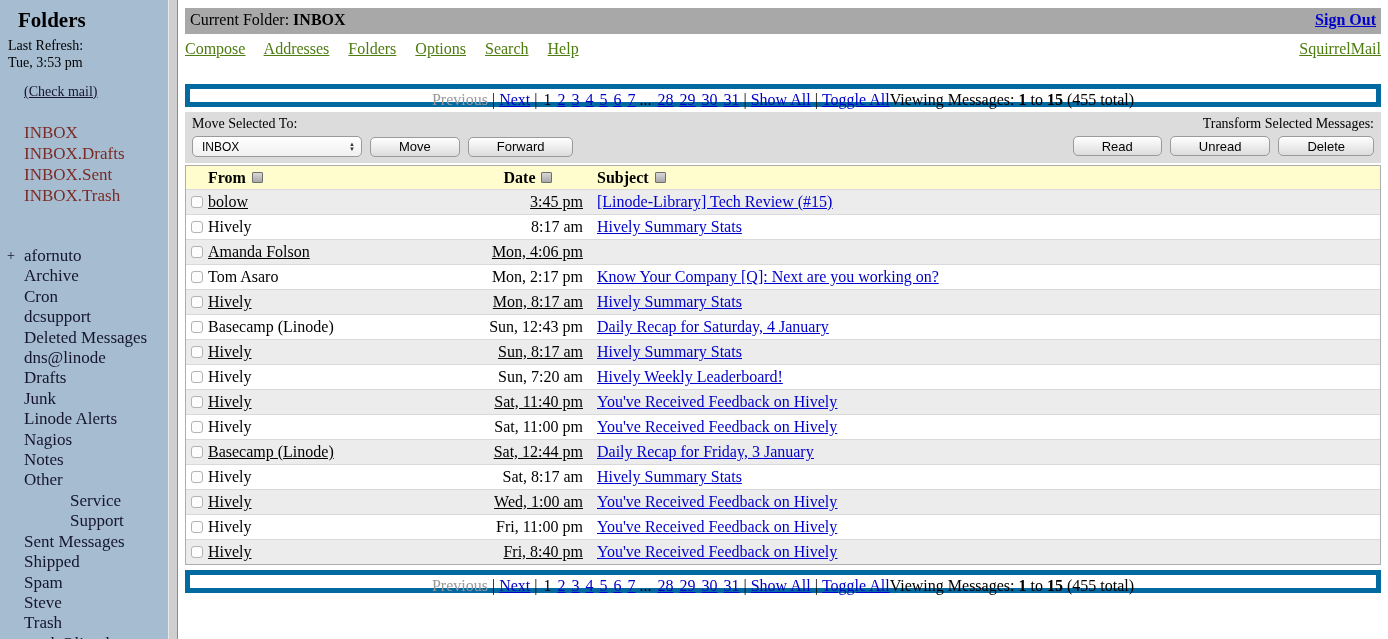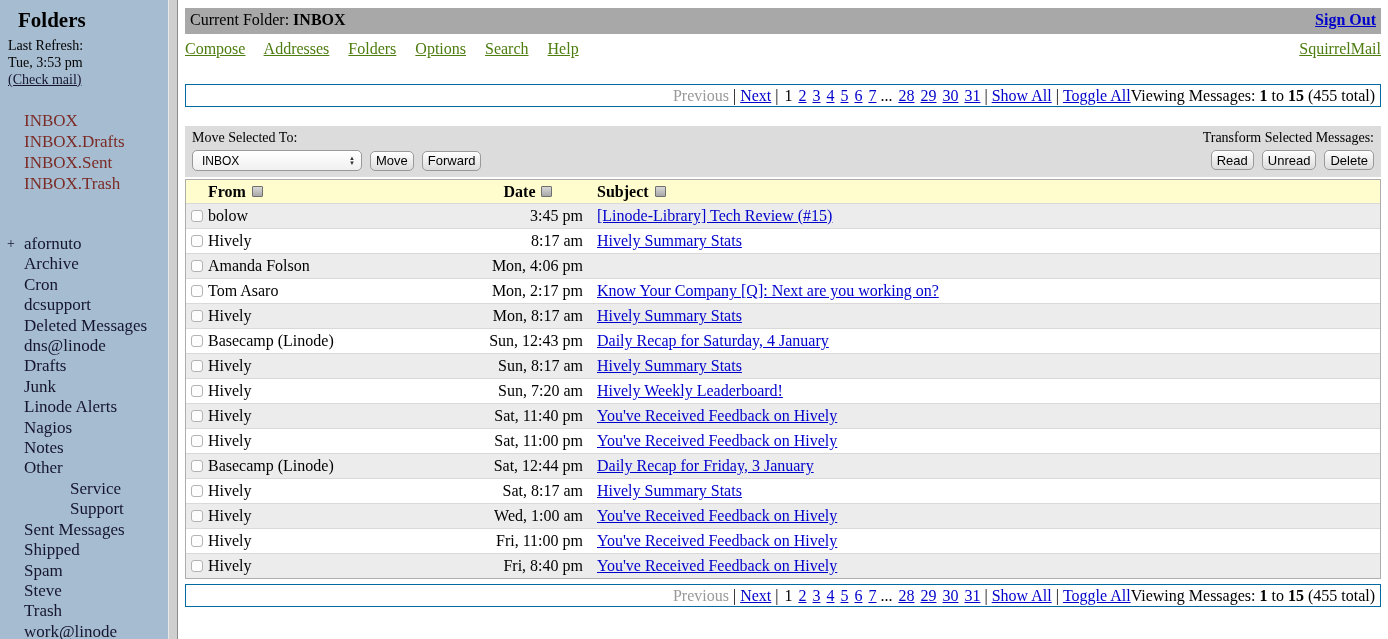--- a/index.html
+++ b/index.html
@@ -4,21 +4,21 @@
 <style>
   * { margin:0; padding:0; box-sizing:border-box; }
   html,body { width:1388px; height:639px; overflow:hidden; background:#fff;
               font-family:"Liberation Serif", serif; font-size:16px; color:#000; }
   .layout { display:flex; width:1388px; height:639px; }
 
   
   .sidebar { flex:0 0 168px; background:#a6bcd0; padding:8px 0 0 0; overflow:hidden; }
   .sidebar-title { font-size:21px; font-weight:bold; padding-left:18px; margin-bottom:4px; }
   .refresh-line { font-size:14px; padding-left:8px; line-height:17px; }
-  .check-mail { font-size:14px; padding-left:8px; margin-top:1px; }
+  .check-mail { font-size:14px; padding-left:24px; margin-top:13px; }
   .check-mail a { color:#15152e; text-decoration:underline; }
   .special-folders { margin-top:22px; }
   .special-folder { padding-left:24px; line-height:21px; }
   .special-folder a { color:#7b2b26; font-size:17px; text-decoration:none; }
   .folder-list { margin-top:40px; }
   .folder-item { position:relative; padding-left:24px; line-height:20.4px; white-space:nowrap; }
   .folder-item.indent { padding-left:70px; }
   .folder-prefix { position:absolute; left:7px; top:0; font-size:14px; color:#15152e; cursor:pointer; }
   .folder-link { color:#15152e; font-size:17px; text-decoration:none; }
 
@@ -30,51 +30,51 @@
 
   .titlebar { background:#a8a8a8; height:26px; line-height:23px; padding:0 5px;
               display:flex; justify-content:space-between; }
   .titlebar b { font-weight:bold; }
   .signout-link { color:#0000cc; font-weight:bold; text-decoration:underline; }
 
   .menubar { margin-top:3px; height:24px; line-height:24px; display:flex; justify-content:space-between; }
   .menubar a { color:#4d7c0f; text-decoration:underline; }
   .menu-left a { margin-right:15px; }
 
-  .pager-bar { margin-top:23px; border:1px solid #0369a1; background:#fff; height:23px;
-               line-height:21px; padding:0 5px; display:flex; justify-content:flex-end; }
+  .pager-bar { margin-top:23px; border:5px solid #0369a1; background:#fff; height:23px;
+               line-height:21px; padding:0 5px; display:flex; justify-content:center; }
   .pager-bar.bottom { margin-top:5px; }
   .pager-prev { color:#999; }
   .pager-bar a { color:#0000cc; text-decoration:underline; }
   .pager-sep { color:#000; margin:0 4px; }
   .page-current { margin-left:2px; }
   .page-link { margin-left:6px; }
   .pages-ellipsis { margin-left:4px; }
   .viewing b { font-weight:bold; }
 
-  .toolbar { margin-top:19px; background:#dcdcdc; padding:3px 7px 6px 7px; display:flex;
+  .toolbar { margin-top:5px; background:#dcdcdc; padding:3px 7px 6px 7px; display:flex;
              justify-content:space-between; align-items:flex-start; }
   .tb-label { font-size:14px; line-height:18px; }
   .tb-right { text-align:right; }
   .tb-controls { margin-top:3px; display:flex; align-items:center; gap:8px; }
   .tb-right .tb-controls { justify-content:flex-end; }
   .mac-select { width:170px; height:21px; background:linear-gradient(#ffffff,#f0f0f0);
                 border:1px solid #9a9a9a; border-radius:5px; display:flex; align-items:center;
                 justify-content:space-between; padding:0 6px 0 9px; cursor:pointer;
                 font-family:"Liberation Sans", sans-serif; font-size:12px; }
   .select-arrows { display:flex; flex-direction:column; line-height:5px; font-size:6px; color:#333; }
   .mac-btn { height:20px; background:linear-gradient(#ffffff,#dcdcdc); border:1px solid #9a9a9a;
-             border-radius:5px; padding:0 5px; font-family:"Liberation Sans", sans-serif;
+             border-radius:5px; padding:0 28px; font-family:"Liberation Sans", sans-serif;
              font-size:13px; color:#000; cursor:pointer; }
 
   .msg-table { margin-top:2px; border:1px solid #adadad; }
   .msg-header { background:#fffdce; height:23px; display:flex; align-items:center;
                 font-weight:bold; }
   .msg-row { height:25px; display:flex; align-items:center; border-top:1px solid #d9d9d9; }
-  .msg-row.odd { background:#ececec; }
+  .msg-row.odd { background:#ececec;text-decoration:underline; }
   .msg-row.even { background:#ffffff; }
   .col-check { flex:0 0 22px; padding-left:5px; display:flex; align-items:center; }
   .col-from { flex:0 0 265px; white-space:nowrap; overflow:hidden; }
   .col-date { flex:0 0 110px; text-align:right; white-space:nowrap; }
   .col-date.hdr { text-align:center; }
   .col-subject { flex:1; padding-left:14px; white-space:nowrap; overflow:hidden; }
   .subject-link { color:#0000cc; text-decoration:underline; }
   .cbx { width:12px; height:12px; border:1px solid #b3b3b3; border-radius:3px;
          background:#fdfdfd; display:inline-block; cursor:pointer; }
   .sort-box { width:11px; height:11px; display:inline-block; margin-left:6px; vertical-align:-1px;

